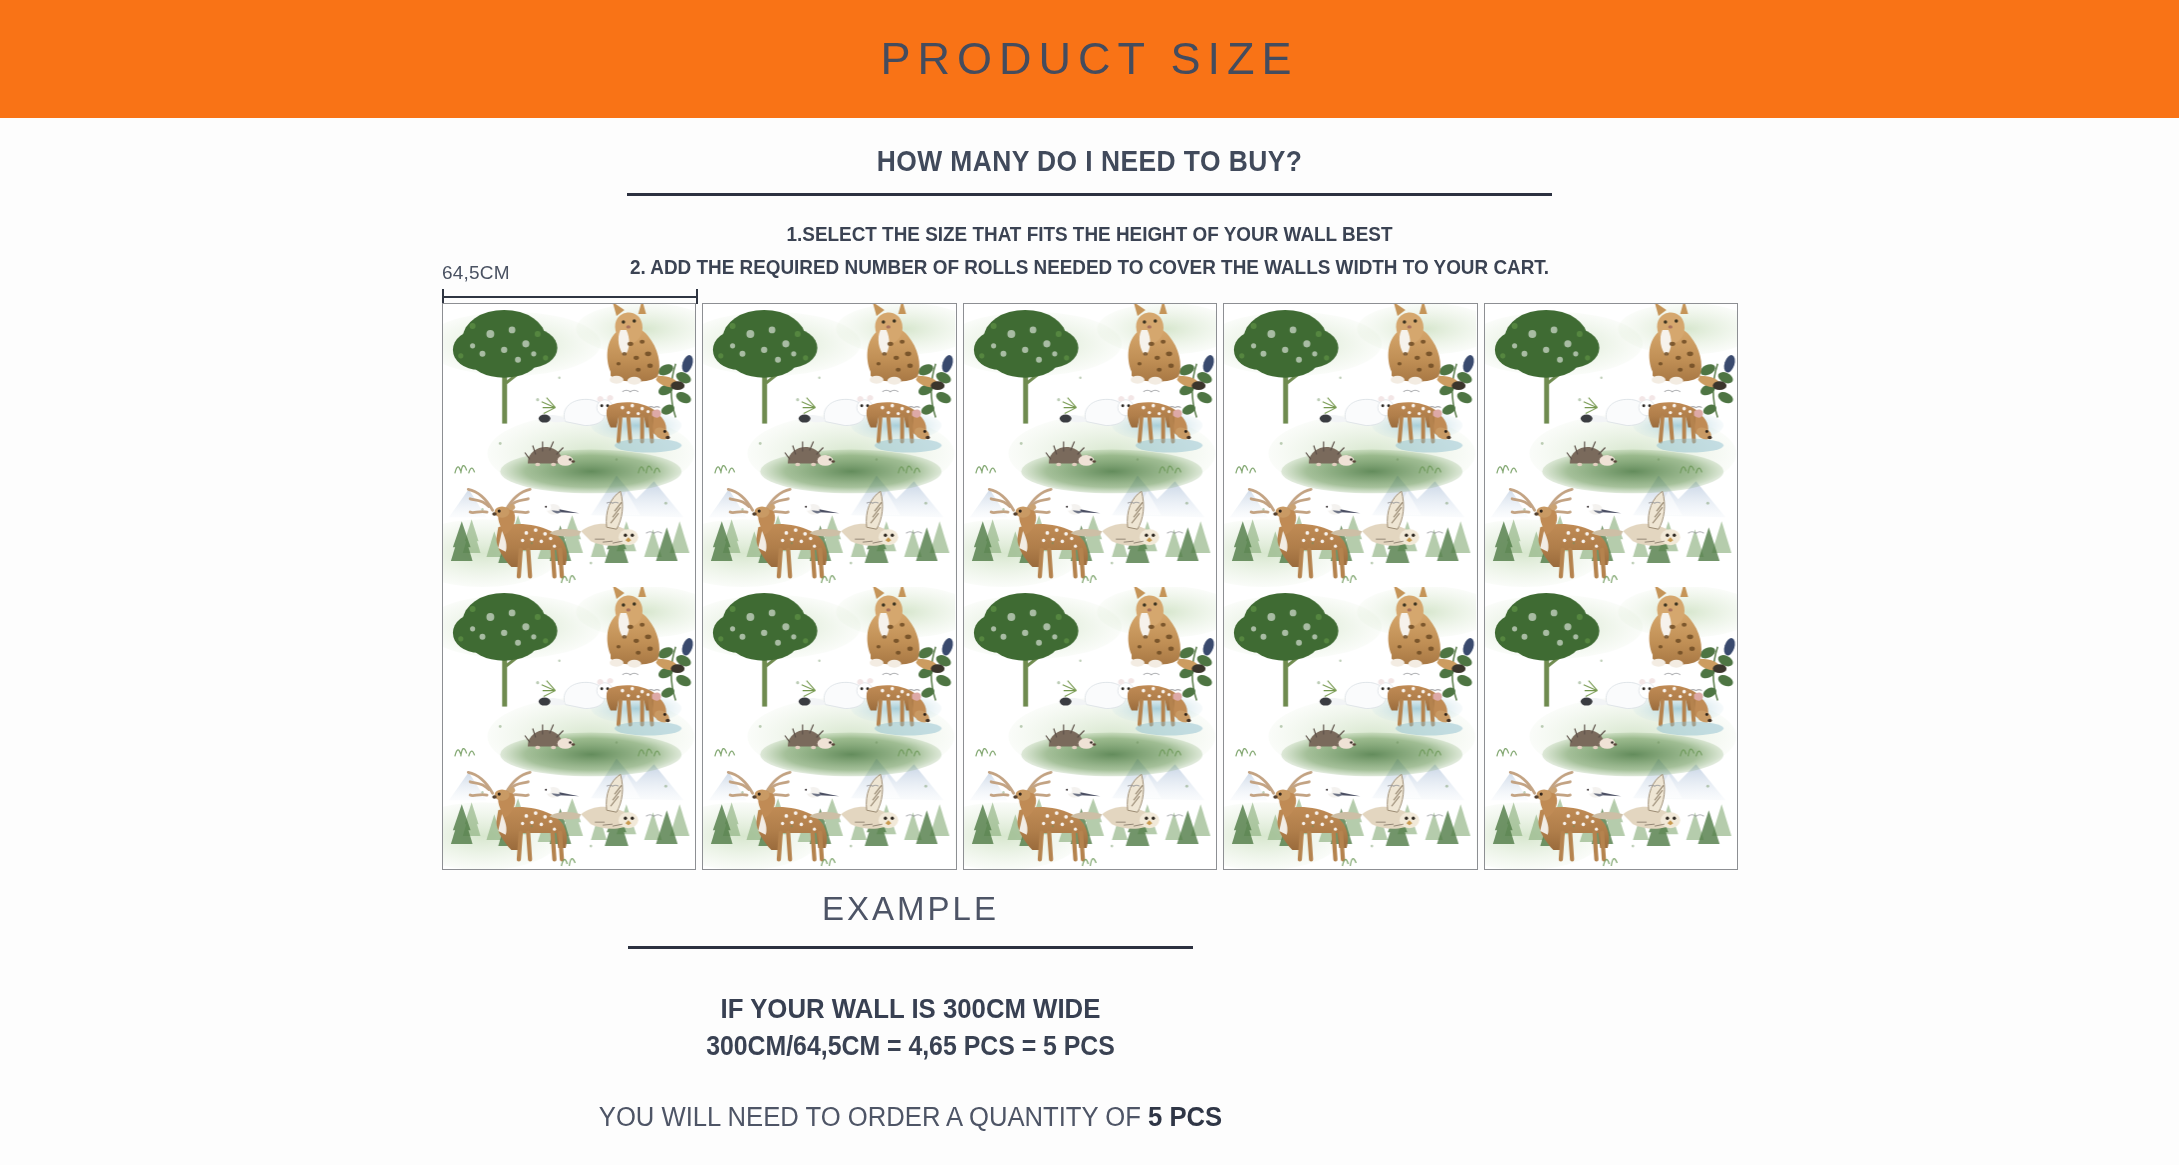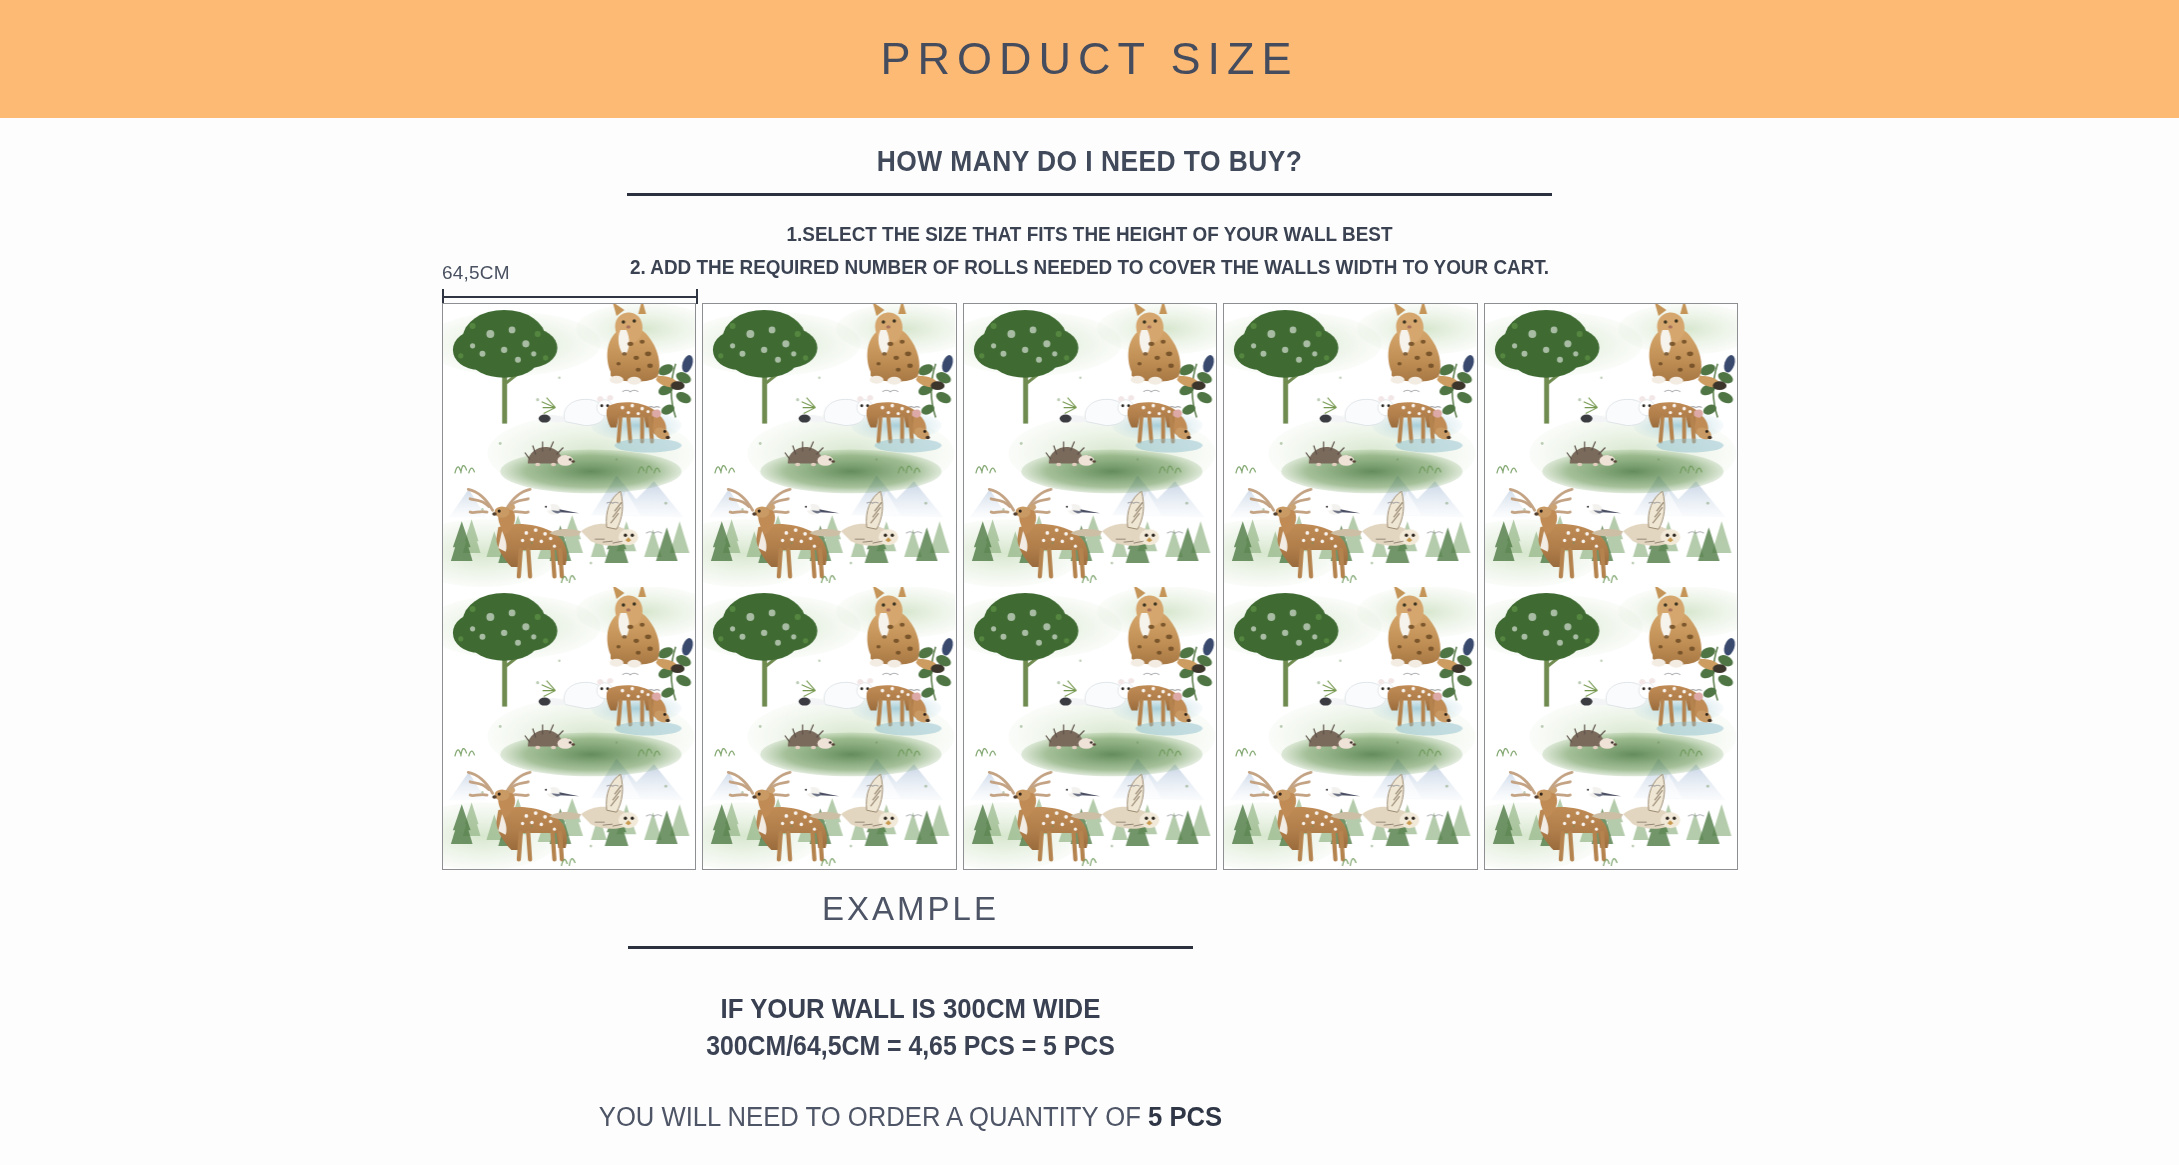--- a/index.html
+++ b/index.html
@@ -8,21 +8,21 @@
     background:#fdfdfd;
     font-family:"Liberation Sans","DejaVu Sans",sans-serif;
     color:#3f4757;
     overflow:hidden;
     position:relative;
   }
 
   
   #header-banner{
     position:absolute;left:0;top:0;width:2179px;height:118px;
-    background:#fdba74;
+    background:#f97316;
     display:flex;align-items:center;justify-content:center;
   }
   #page-title{
     font-size:45px;font-weight:300;letter-spacing:7px;
     color:#444c5e;white-space:nowrap;
   }
 
   
   #instructions{
     position:absolute;left:0;top:118px;width:2179px;text-align:center;

